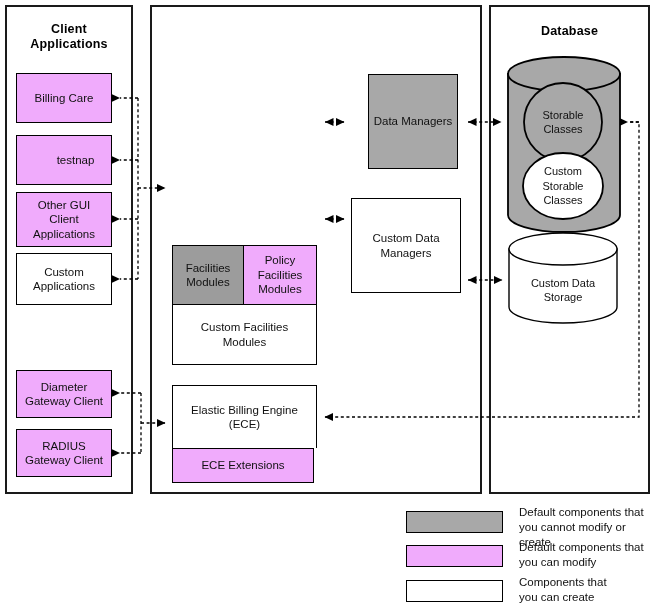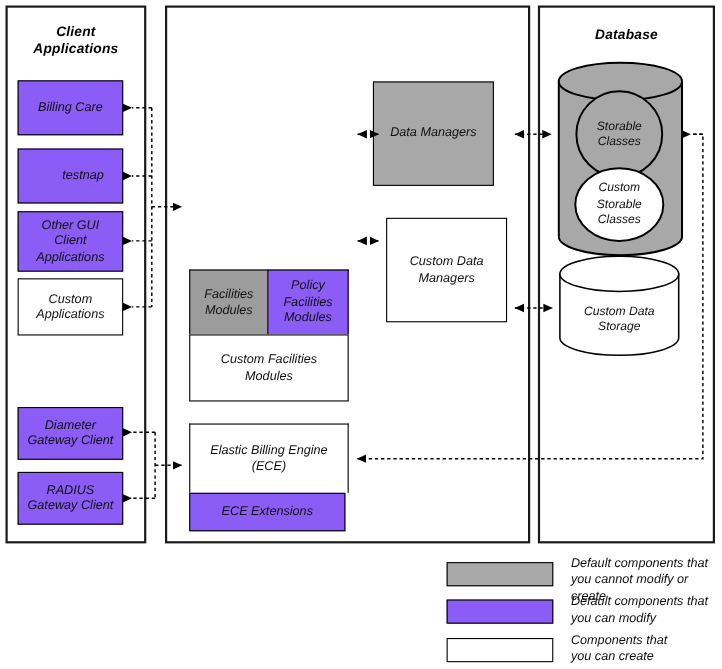--- a/index.html
+++ b/index.html
@@ -1,38 +1,38 @@
 <!DOCTYPE html>
 <html><head>
 <meta charset="utf-8">
 <style>
   html,body{margin:0;padding:0;background:#ffffff;}
   body{
     width:656px;height:608px;position:relative;overflow:hidden;
     font-family:"Liberation Sans","DejaVu Sans",sans-serif;
     color:#000;
   }
-  #diagram{position:absolute;left:0;top:0;width:656px;height:608px;font-style:italic;}
+  #diagram{position:absolute;left:0;top:0;width:656px;height:608px;}
 
   
   .panel{position:absolute;background:#fff;border:2px solid #1a1a1a;box-sizing:border-box;}
   .panel-title{
     position:absolute;left:0;right:0;text-align:center;
     font-size:12.5px;font-weight:bold;line-height:15px;letter-spacing:.2px;
   }
 
   
   .node{
     position:absolute;box-sizing:border-box;border:1.6px solid #000;
     display:flex;align-items:center;justify-content:center;text-align:center;
     font-size:11.5px;line-height:14.5px;color:#111;padding:2px 3px;
   }
   .fill-dark{background:#a8a8a8;}
   .fill-darker{background:#9c9c9c;}
-  .fill-light{background:#8b5cf6;}
+  .fill-light{background:#f0abfc;}
   .fill-white{background:#ffffff;}
   .no-bottom{border-bottom:none;}
   .no-right{border-right:none;}
 
   
   .legend-swatch{position:absolute;box-sizing:border-box;border:1.7px solid #000;}
   .legend-text{
     position:absolute;font-size:11.5px;line-height:15px;color:#111;white-space:pre-line;
   }
 
@@ -96,21 +96,21 @@
     <span style="white-space:pre-line;">Policy
 Facilities
 Modules</span>
   </div>
 
   <div class="node fill-white" style="left:172px;top:304px;width:145px;height:61px;">
     <span style="white-space:pre-line;">Custom Facilities
 Modules</span>
   </div>
 
-  <div class="node fill-dark" style="left:339px;top:74px;width:110px;height:95px;">
+  <div class="node fill-dark" style="left:368px;top:74px;width:90px;height:95px;">
     <span style="white-space:pre-line;">Data Managers</span>
   </div>
 
   <div class="node fill-white" style="left:351px;top:198px;width:110px;height:95px;">
     <span style="white-space:pre-line;">Custom Data
 Managers</span>
   </div>
 
   <div class="node fill-white no-bottom" style="left:172px;top:385px;width:145px;height:63px;">
     <span style="white-space:pre-line;">Elastic Billing Engine

